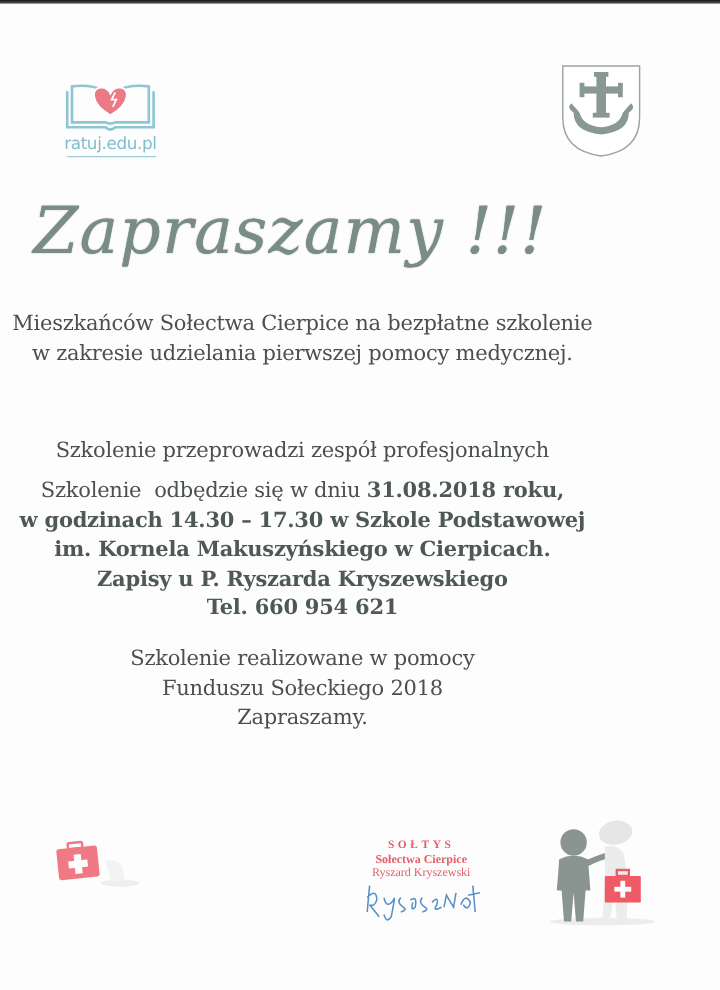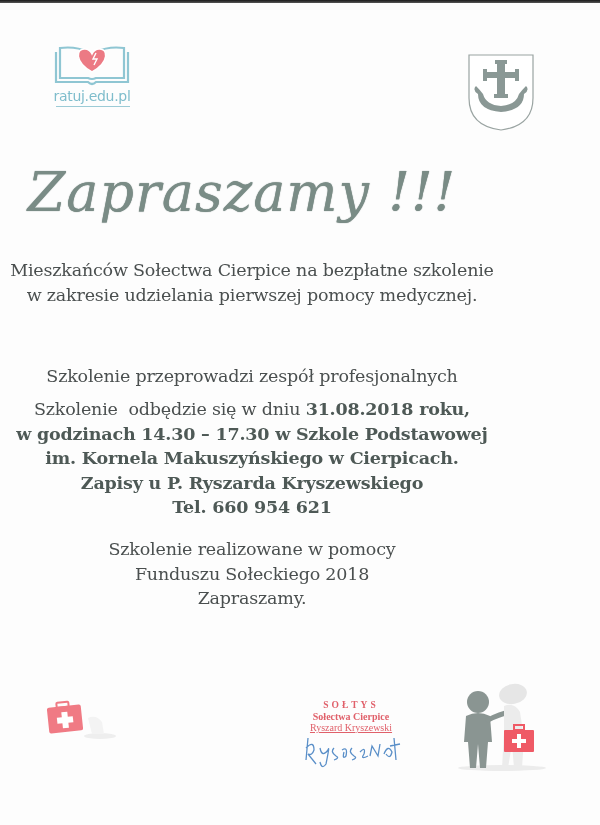--- a/index.html
+++ b/index.html
@@ -1,36 +1,36 @@
 <!DOCTYPE html>
 <html><head>
   <meta charset="utf-8">
   <style>
     * { box-sizing: border-box; margin: 0; padding: 0; }
     html, body { width: 600px; height: 825px; background: #fdfdfd; overflow: hidden; }
     body { position: relative; font-family: "DejaVu Serif", "Liberation Serif", serif; }
     .top-edge { position: absolute; left: 0; top: 0; width: 600px; height: 3px; background: linear-gradient(#1a1a1a, #555); }
-    .logo-left { position: absolute; left: 52px; top: 38px; width: 80px; height: 72px; }
+    .logo-left { position: absolute; left: 52px; top: 62px; width: 80px; height: 72px; }
     .logo-left svg { display: block; }
     .logo-text { position: absolute; left: 0; top: 50px; width: 80px; text-align: center; font-family: "DejaVu Sans", "Liberation Sans", sans-serif; font-size: 14px; color: #7fbdcc; letter-spacing: -0.3px; }
     .logo-underline { position: absolute; left: 4px; top: 68px; width: 74px; height: 1px; background: #9ccbd6; }
     .crest { position: absolute; left: 466px; top: 52px; width: 70px; height: 80px; }
     .title { position: absolute; left: 0; top: 158px; width: 484px; text-align: center; font-family: "DejaVu Serif", "Liberation Serif", serif; font-style: italic; font-size: 54px; color: #7a8c86; letter-spacing: 1px; line-height: 70px; text-shadow: 0 0 1px #6c7d78; }
     .body-text { position: absolute; left: 0; width: 504px; text-align: center; font-family: "DejaVu Serif", "Liberation Serif", serif; color: #4a4f4f; font-size: 17.5px; line-height: 24.5px; letter-spacing: -0.2px; }
     .body-text .line { display: block; white-space: nowrap; }
     .bold { font-weight: bold; color: #4e5956; }
     .p1 { top: 258px; }
     .p2 { top: 327px; margin-top: 37px; }
     .p3 { top: 397px; }
     .p4 { top: 537px; }
     .art-kit { position: absolute; left: 44px; top: 698px; width: 80px; height: 50px; }
     .stamp { position: absolute; left: 286px; top: 700px; width: 130px; height: 64px; font-family: "Liberation Serif", "DejaVu Serif", serif; text-align: center; color: #e0606a; }
     .stamp .s1 { font-size: 9.5px; font-weight: bold; letter-spacing: 3px; line-height: 11px; }
     .stamp .s2 { font-size: 10px; font-weight: bold; line-height: 11px; }
-    .stamp .s3 { font-size: 10px; line-height: 11px; text-decoration: underline; }
+    .stamp .s3 { font-size: 10px; line-height: 11px; }
     .signature { position: absolute; left: 300px; top: 730px; width: 110px; height: 40px; }
     .people { position: absolute; left: 448px; top: 672px; width: 110px; height: 100px; }
   </style>
 </head>
 <body>
 
 <div class="top-edge"></div>
 
 <div class="logo-left">
   <svg width="80" height="52" viewBox="0 0 80 52">

